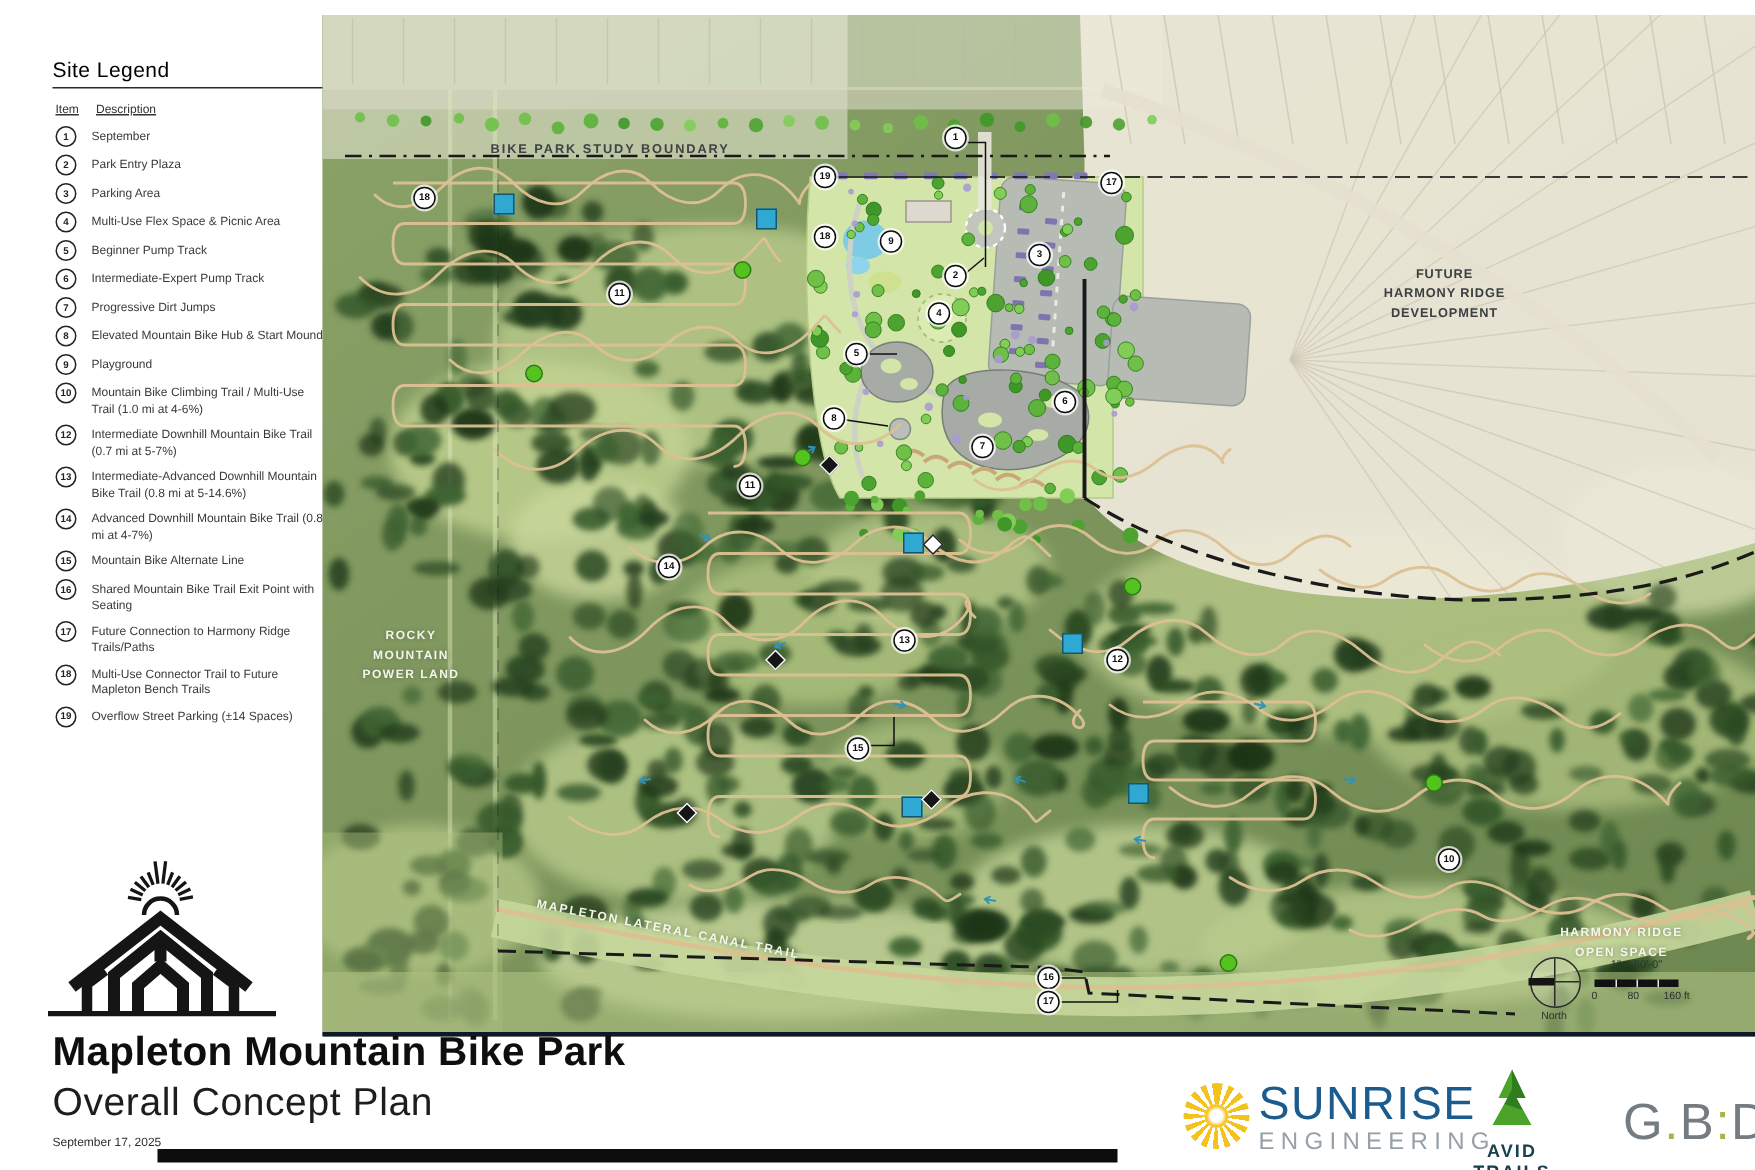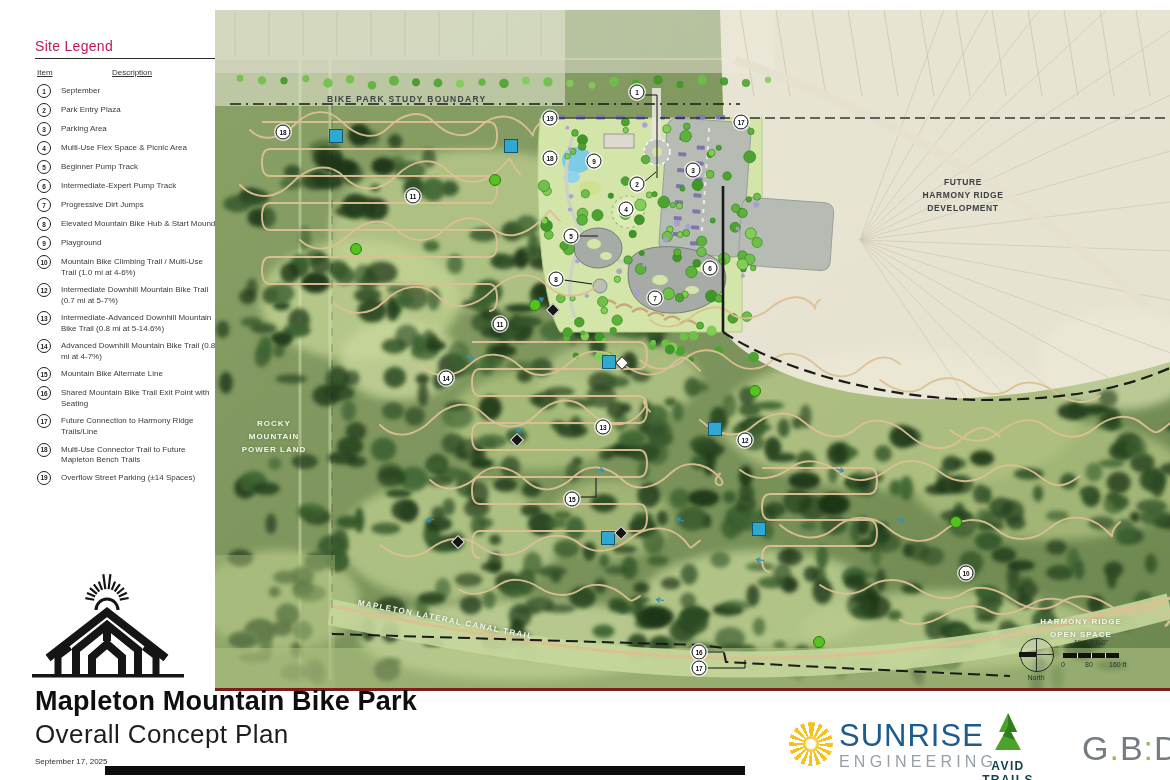--- a/index.html
+++ b/index.html
@@ -1,34 +1,34 @@
 <!DOCTYPE html>
 <html><head>
 <meta charset="utf-8">
 <style>
   html,body{margin:0;padding:0;}
   body{width:1170px;height:780px;position:relative;background:#ffffff;
        font-family:"Liberation Sans",sans-serif;overflow:hidden;}
 
   
   .legend{position:absolute;left:35px;top:38px;width:182px;}
-  .legend-title{font-size:14px;color:#be185d;letter-spacing:.3px;
+  .legend-title{font-size:14px;color:#000000;letter-spacing:.3px;
       border-bottom:1.4px solid #2b2b2b;padding-bottom:4px;}
-  .legend-head{display:flex;font-size:8px;color:#333;margin:9px 0 7px 2px;gap:48px;}
+  .legend-head{display:flex;font-size:8px;color:#333;margin:9px 0 7px 2px;}
   .legend-head span{text-decoration:underline;}
   .legend-head .h-item{width:27px;}
   .legend-row{display:flex;margin-bottom:5px;align-items:flex-start;}
   .lnum{width:12px;height:12px;border:1.3px solid #222;border-radius:50%;
       font-size:6.5px;font-weight:bold;color:#222;background:#fff;flex:0 0 auto;
       display:flex;align-items:center;justify-content:center;margin:0 10px 0 2px;}
   .ltext{font-size:8px;color:#3a3a3a;line-height:1.32;width:158px;padding-top:2px;}
 
   
   .map{position:absolute;left:215px;top:10px;width:955px;height:678px;
-      background:#7e9a5d;overflow:hidden;border-bottom:3px solid #7f1d1d;}
+      background:#7e9a5d;overflow:hidden;border-bottom:3px solid #0f172a;}
   .map svg{position:absolute;left:0;top:0;}
   .layer{position:absolute;left:0;top:0;width:100%;height:100%;}
   .num-marker{position:absolute;width:13px;height:13px;border-radius:50%;
       background:#fff;border:1.5px solid #0d0d0d;color:#0d0d0d;
       font-size:6.5px;font-weight:bold;display:flex;align-items:center;justify-content:center;
       transform:translate(-50%,-50%);box-shadow:0 0 0 1.5px rgba(255,255,255,.75);z-index:6;}
   .sq{position:absolute;width:12px;height:12px;background:#2fa9d1;border:1px solid #14566e;
       transform:translate(-50%,-50%);z-index:5;}
   .dotg{position:absolute;width:10px;height:10px;border-radius:50%;background:#54c320;
       border:1px solid #2e7a12;transform:translate(-50%,-50%);z-index:5;}
@@ -146,21 +146,21 @@
       <div class="legend-row">
         <div class="lnum">15</div>
         <div class="ltext">Mountain Bike Alternate Line</div>
       </div>
       <div class="legend-row">
         <div class="lnum">16</div>
         <div class="ltext">Shared Mountain Bike Trail Exit Point with Seating</div>
       </div>
       <div class="legend-row">
         <div class="lnum">17</div>
-        <div class="ltext">Future Connection to Harmony Ridge Trails/Line</div>
+        <div class="ltext">Future Connection to Harmony Ridge Trails/Paths</div>
       </div>
       <div class="legend-row">
         <div class="lnum">18</div>
         <div class="ltext">Multi-Use Connector Trail to Future Mapleton Bench Trails</div>
       </div>
       <div class="legend-row">
         <div class="lnum">19</div>
         <div class="ltext">Overflow Street Parking (±14 Spaces)</div>
       </div>
     </div>

